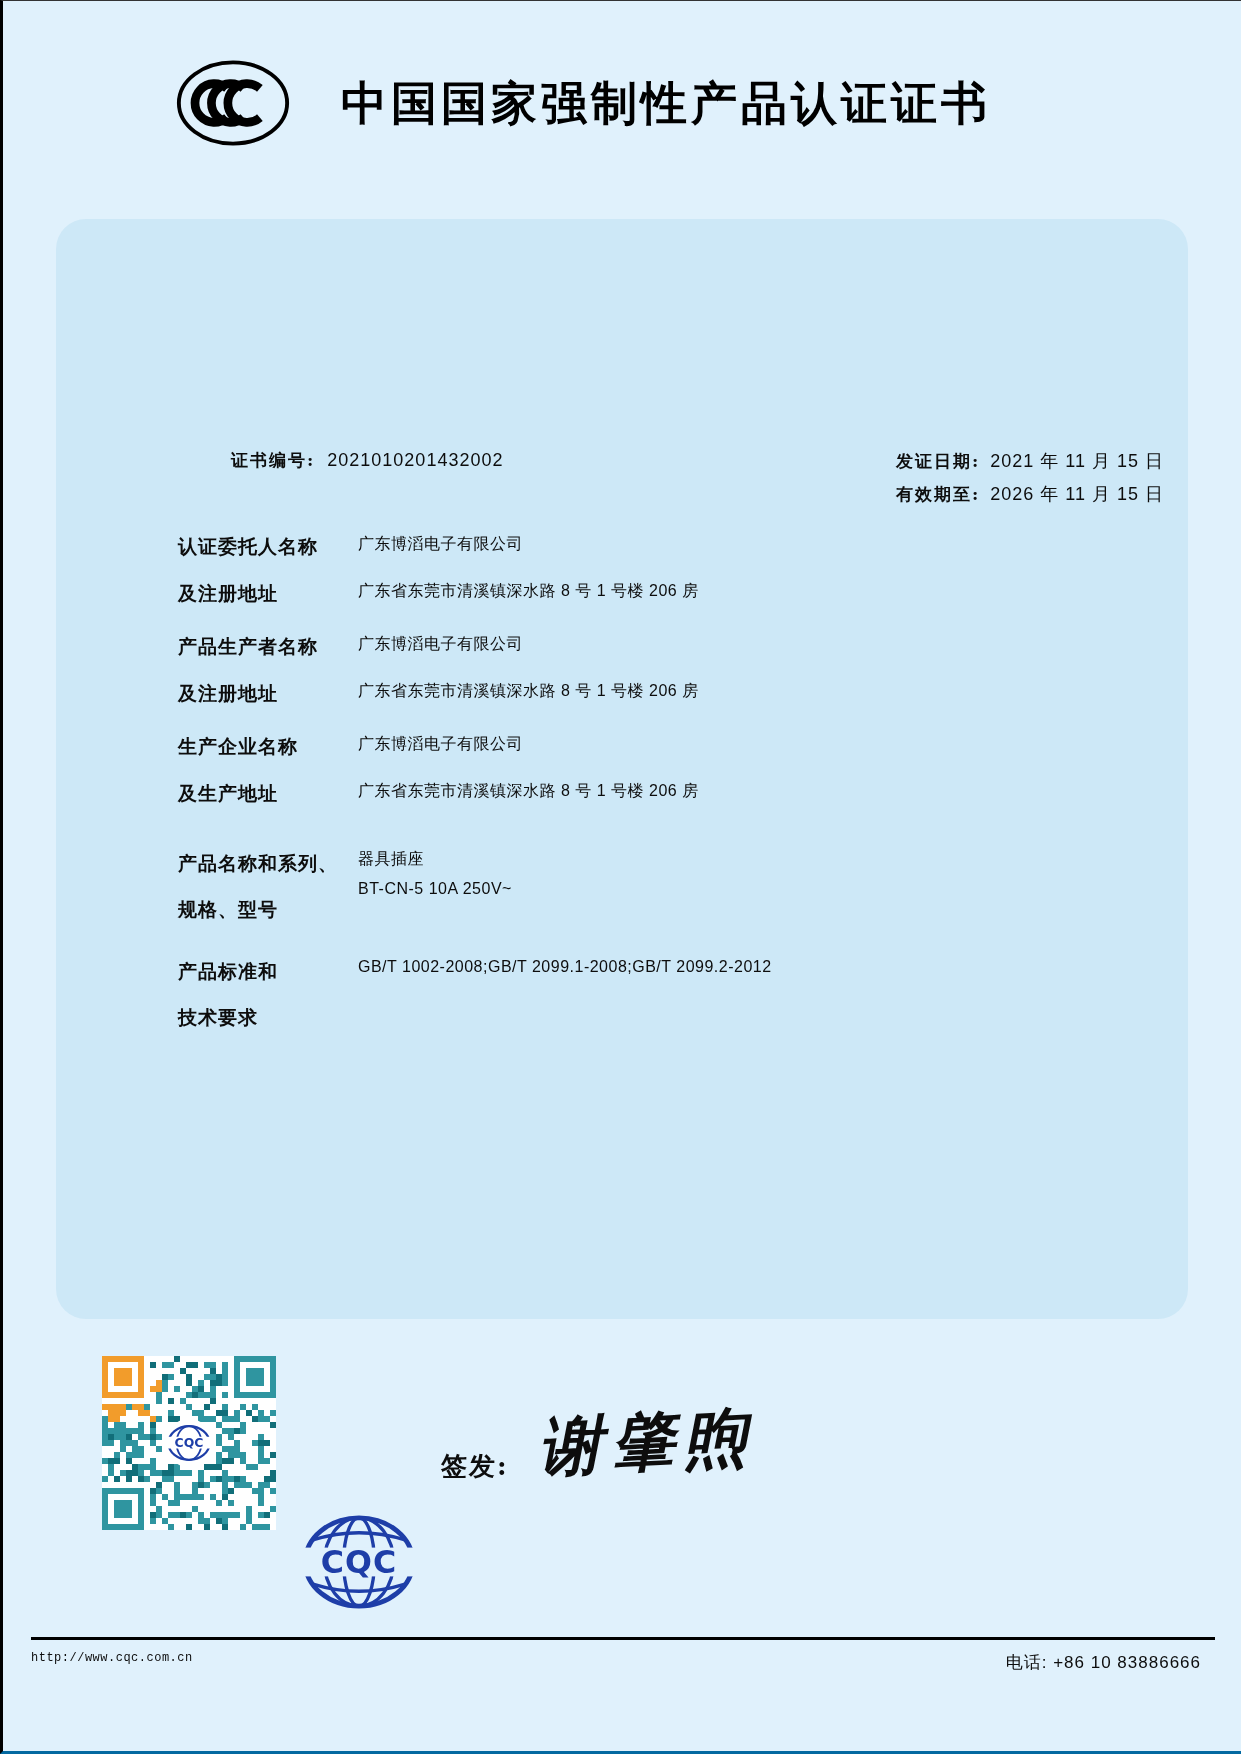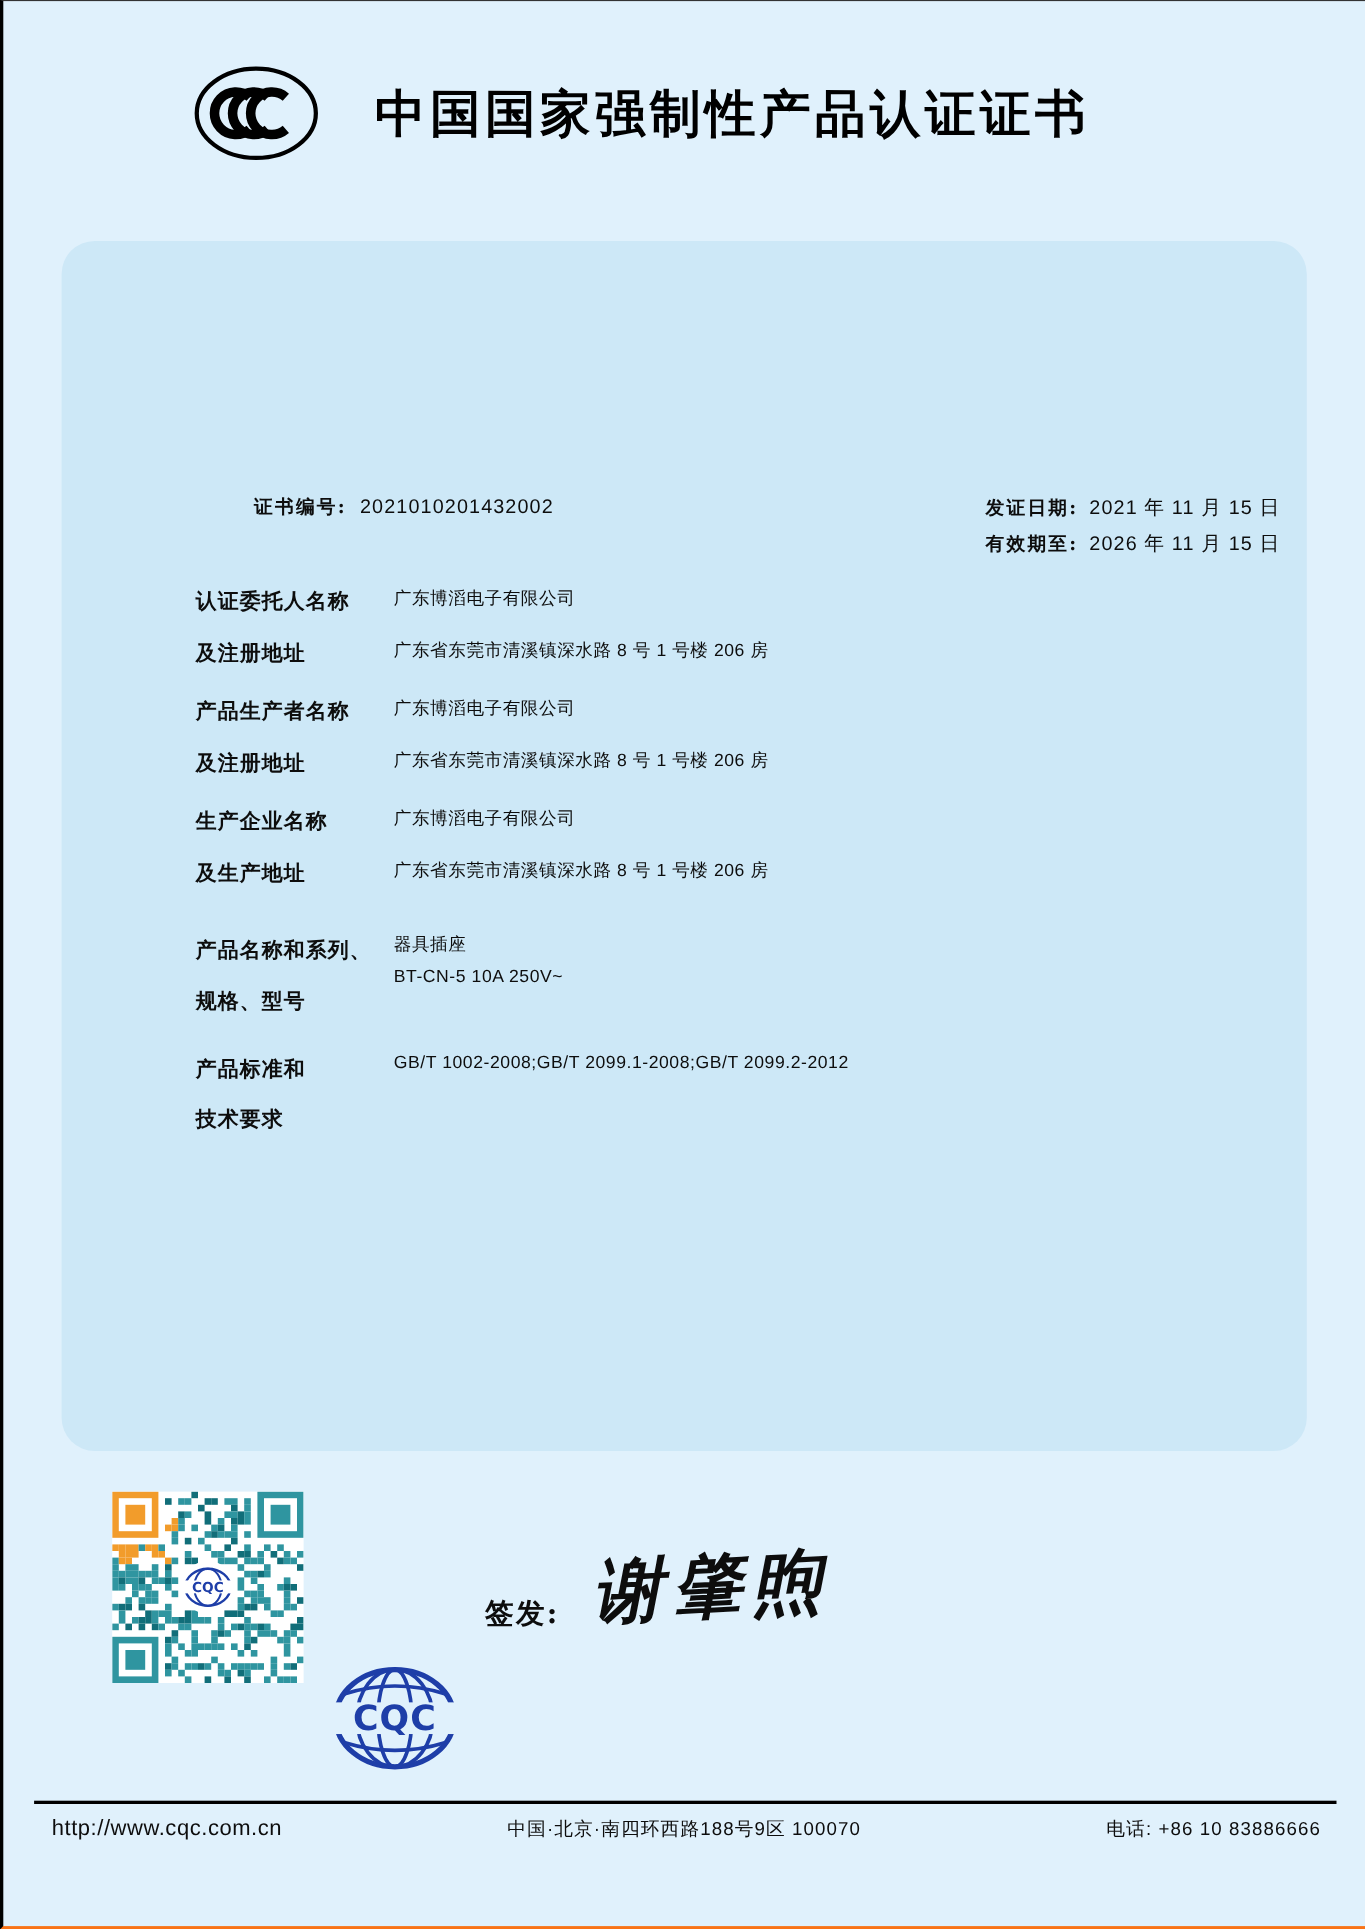--- a/index.html
+++ b/index.html
@@ -5,21 +5,21 @@
   :root{
     --page-bg:#e0f1fc; --panel-bg:#cde8f7; --ink:#0d0d0d;
     --note-blue:#1a3578; --logo-blue:#1e3ea8;
     --qr-teal:#2f95a0; --qr-dark:#116e79; --qr-orange:#f29c2b;
   }
   html,body{margin:0;padding:0;}
   body{font-family:"Liberation Sans",sans-serif;color:var(--ink);}
   .page{
     position:relative;width:1241px;height:1754px;background:var(--page-bg);
     overflow:hidden;box-sizing:border-box;
-    border-left:3px solid #000;border-bottom:3px solid #f97316;border-top:1px solid #333;
+    border-left:3px solid #000;border-bottom:3px solid #0369a1;border-top:1px solid #333;
   }
   
   .ccc-logo{position:absolute;left:172px;top:58px;width:116px;height:88px;}
   .page-title{
     position:absolute;left:338px;top:72px;margin:0;
     font-size:46px;font-weight:700;letter-spacing:4px;color:#000;
     font-family:"Liberation Sans",sans-serif;white-space:nowrap;
   }
   
   .panel{
@@ -63,22 +63,22 @@
     position:absolute;left:535px;top:1398px;font-family:"DejaVu Serif",serif;
     font-style:italic;font-weight:600;font-size:64px;letter-spacing:8px;
     transform:rotate(-3deg);white-space:nowrap;
   }
   
   .cqc-globe{position:absolute;left:298px;top:1513px;width:116px;height:96px;}
   .issuer-name{position:absolute;left:427px;top:1535px;font-size:45px;font-weight:600;
     letter-spacing:6px;white-space:nowrap;}
   
   .footer-rule{position:absolute;left:28px;top:1636px;width:1184px;height:3px;background:#000;}
-  .footer-web{position:absolute;left:44px;top:1650px;font-family:Liberation Sans, sans-serif;
-    font-size:20px;letter-spacing:0.5px;}
+  .footer-web{position:absolute;left:28px;top:1650px;font-family:Liberation Mono, monospace;
+    font-size:12px;letter-spacing:0.5px;}
   .footer-addr{position:absolute;left:0;top:1650px;width:100%;text-align:center;font-size:17px;letter-spacing:1px;}
   .footer-phone{position:absolute;right:40px;top:1650px;font-size:17px;letter-spacing:1px;}
 </style>
 </head>
 <body>
 
 <div class="page">
 
   <svg class="ccc-logo" viewBox="0 0 120 90" aria-hidden="true">
     <ellipse cx="60" cy="45" rx="56" ry="42" fill="none" stroke="#000" stroke-width="4"></ellipse>
@@ -438,16 +438,15 @@
     <ellipse cx="60" cy="50" rx="36" ry="46" fill="none" stroke="var(--logo-blue)" stroke-width="3.5"></ellipse>
     <ellipse cx="60" cy="50" rx="16" ry="46" fill="none" stroke="var(--logo-blue)" stroke-width="3.5"></ellipse>
     <path d="M 12 27 Q 60 12 108 27" fill="none" stroke="var(--logo-blue)" stroke-width="3.5"></path>
     <path d="M 12 73 Q 60 88 108 73" fill="none" stroke="var(--logo-blue)" stroke-width="3.5"></path>
     <rect x="0" y="35" width="120" height="30" fill="var(--page-bg)"></rect>
     <text id="cqc-logo-text" x="60" y="61" text-anchor="middle" font-family="DejaVu Sans, sans-serif" font-size="33" font-weight="800" letter-spacing="1" fill="var(--logo-blue)">CQC</text>
   </svg>
 
   <div class="footer-rule"></div>
   <div class="footer-web">http://www.cqc.com.cn</div>
-  <div class="footer-addr">中国·北京·南四环西路188号9区  100070</div>
   <div class="footer-phone">电话: +86 10 83886666</div>
 
 </div>
 
 </body></html>

